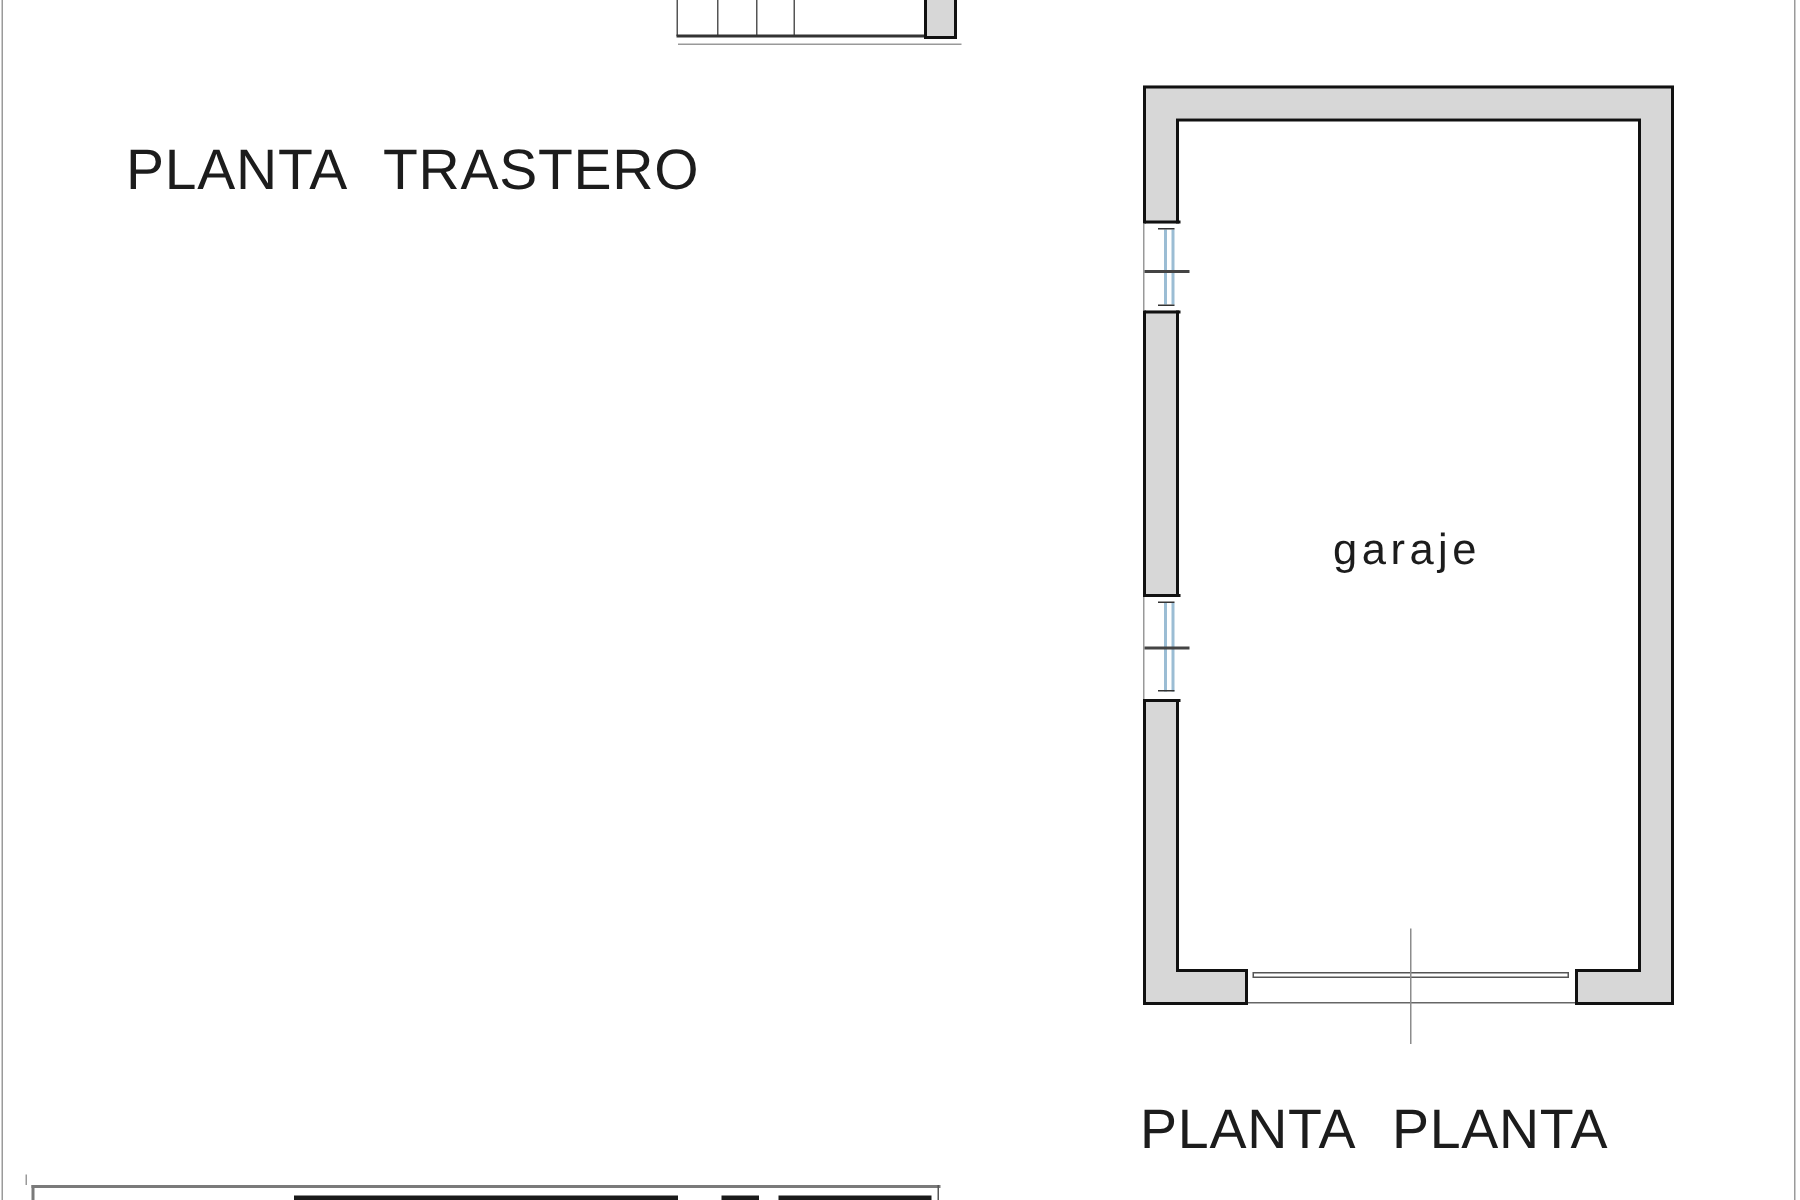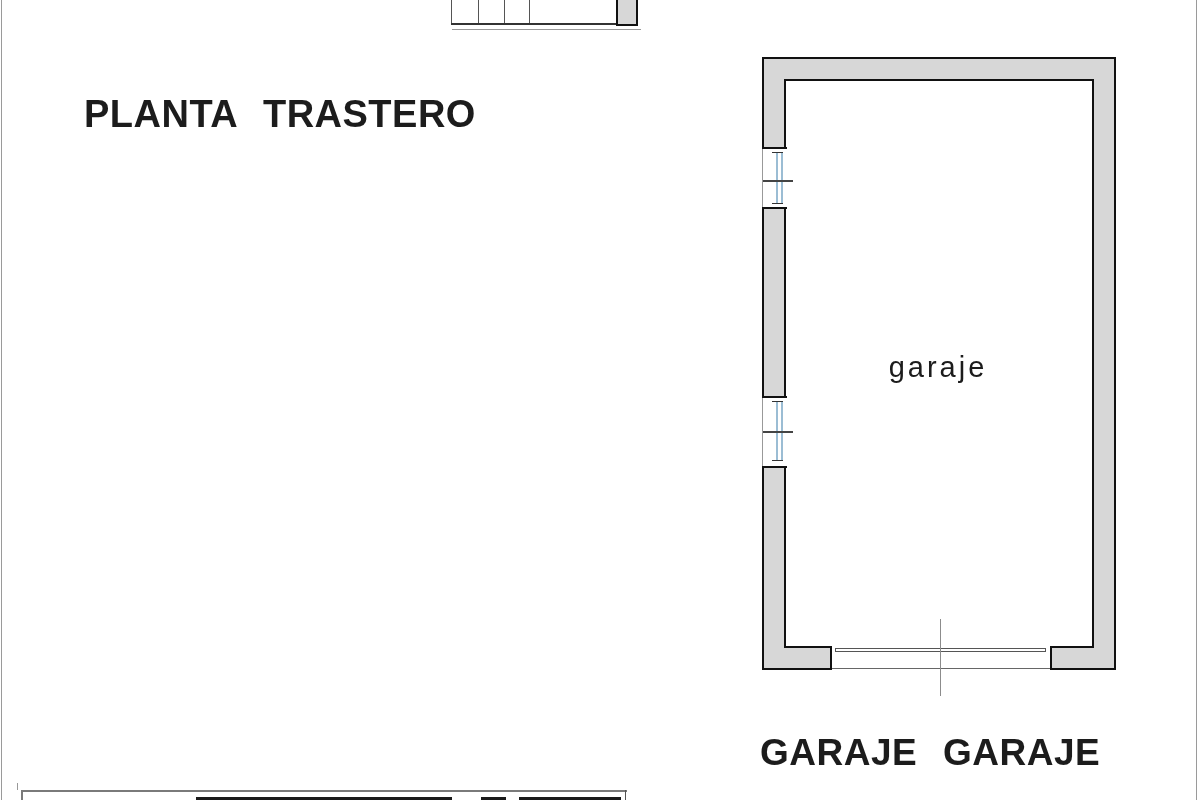--- a/index.html
+++ b/index.html
@@ -10,21 +10,21 @@
     overflow:hidden;
     font-family:"Liberation Sans", sans-serif;
   }
   .vline{position:absolute;width:1px;background:var(--thin-line,#555);}
   .hline{position:absolute;height:1px;background:var(--thin-line,#555);}
   .page-border{background:var(--page-border,#9a9a9a);}
   .title{
     position:absolute;
     color:var(--text,#1c1c1c);
     font-size:37px;
-    font-weight:700;
+    font-weight:400;
     letter-spacing:0.5px;
     word-spacing:15px;
     white-space:nowrap;
   }
   .room-label{
     position:absolute;
     color:var(--text,#1c1c1c);
     font-size:29px;
     font-weight:300;
     letter-spacing:3px;
@@ -114,21 +114,21 @@
       <div class="jamb" style="left:830px;top:646px;width:2px;height:24px;"></div>
       <div class="jamb" style="left:1050px;top:646px;width:2px;height:24px;"></div>
       <div class="door-leaf"></div>
       <div class="sym" style="left:832px;top:668px;width:218px;height:1px;background:#666;"></div>
       <div class="sym" style="left:940px;top:619px;width:1px;height:77px;background:var(--centerline,#8c8c8c);"></div>
     </div>
 
     <div class="room-label" style="left:858px;top:351px;width:160px;z-index:5;">garaje</div>
   </div>
 
-  <div class="title" style="left:760px;top:732px;font-size:37px;">GARAJE GARAJE</div>
+  <div class="title" style="left:760px;top:732px;font-size:37px;">PLANTA PLANTA</div>
 
   <div>
     <div class="vline" style="left:17px;top:783px;height:7px;background:var(--ground-line,#999);"></div>
     <div class="hline" style="left:21px;top:790px;width:606px;height:2px;background:#7a7a7a;"></div>
     <div class="vline" style="left:21px;top:790px;height:10px;background:#7a7a7a;width:2px;"></div>
     <div class="vline" style="left:625px;top:790px;height:10px;"></div>
     <div class="band" style="left:196px;top:797px;width:256px;height:3px;"></div>
     <div class="band" style="left:481px;top:797px;width:25px;height:3px;"></div>
     <div class="band" style="left:519px;top:797px;width:102px;height:3px;"></div>
   </div>

